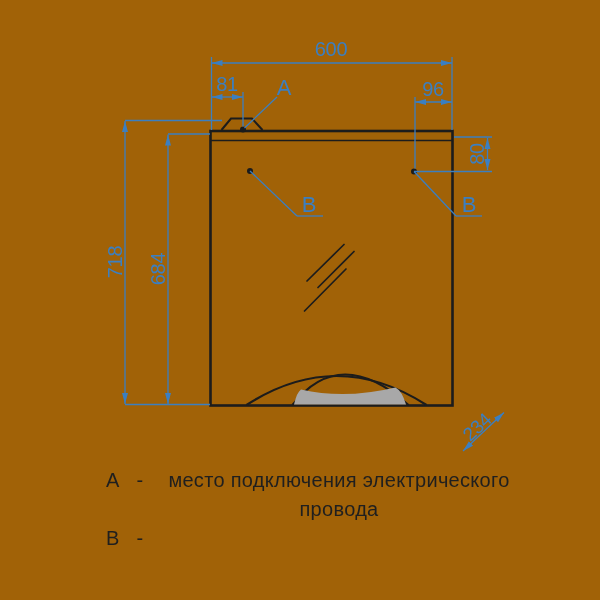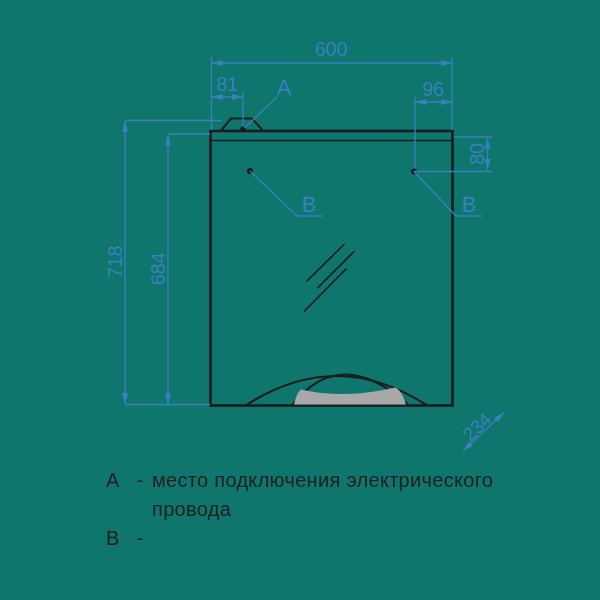--- a/index.html
+++ b/index.html
@@ -1,37 +1,37 @@
 <!DOCTYPE html>
 <html><head>
 <meta charset="utf-8">
 <style>
   html,body{margin:0;padding:0;}
   body{
     width:600px;height:600px;background:#ffffff;position:relative;overflow:hidden;
     font-family:"Liberation Sans", sans-serif;
   }
-  .canvas{position:absolute;inset:0;background:#0f766e;}
+  .canvas{position:absolute;inset:0;background:#a16207;}
   svg{position:absolute;left:0;top:0;}
   svg text{
     font-family:"Liberation Sans", sans-serif;
     fill:#3b7fc1;
     letter-spacing:-0.3px;
   }
   .dim-txt{font-size:20px;}
   .dim-txt-sm{font-size:19px;}
   .callout-txt{font-size:22px;}
   .legend{
     position:absolute;left:106px;top:466px;width:420px;
     color:#1f1f1f;font-size:20px;line-height:29px;letter-spacing:0.3px;
   }
   .legend-row{display:grid;grid-template-columns:22px 24px 1fr;}
   .legend-marker{text-align:left;}
   .legend-dash{text-align:center;}
-  .legend-lines div{white-space:nowrap;}
+  .legend-lines div{white-space:nowrap;text-align:center;}
 </style>
 </head>
 <body>
 
 <div class="canvas">
 
   <svg width="600" height="460" viewBox="0 0 600 460">
     <defs>
       <marker id="arr" markerUnits="userSpaceOnUse" markerWidth="12" markerHeight="9" refX="11" refY="4" orient="auto-start-reverse">
         <path d="M0,1 L11,4 L0,7 Z" fill="#3b7fc1"></path>

